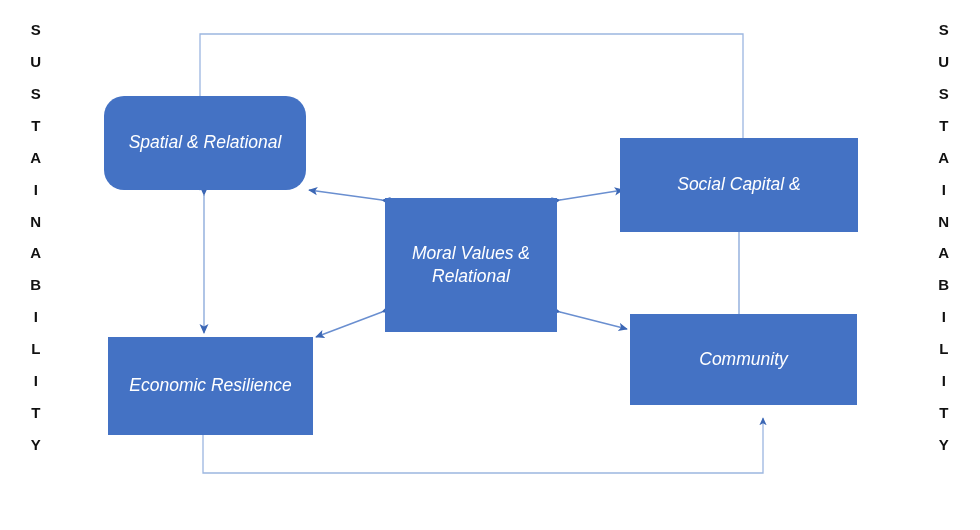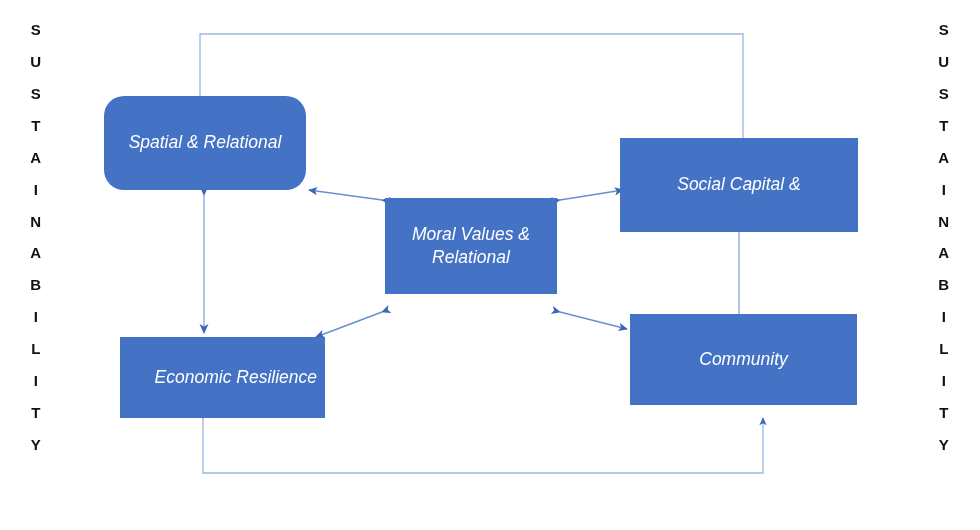--- a/index.html
+++ b/index.html
@@ -50,22 +50,22 @@
     justify-content: center;
     text-align: center;
     box-sizing: border-box;
     padding: 4px 8px;
     z-index: 3;
   }
   .node span { display: block; }
 
   #node-spatial      { left: 104px; top: 96px;  width: 202px; height: 94px; border-radius: 20px; }
   #node-social       { left: 620px; top: 96px;  width: 238px; height: 94px; margin-top: 42px; }
-  #node-moral        { left: 385px; top: 198px; width: 172px; height: 96px; }
-  #node-economic     { left: 120px; top: 337px; width: 205px; height: 81px; justify-content: flex-end; }
+  #node-moral        { left: 385px; top: 198px; width: 172px; height: 134px; }
+  #node-economic     { left: 108px; top: 337px; width: 205px; height: 98px; }
   #node-community    { left: 630px; top: 314px; width: 227px; height: 91px; }
 
   
   #connectors {
     position: absolute;
     left: 0; top: 0;
     width: 980px; height: 530px;
     z-index: 1;
   }
 </style>

